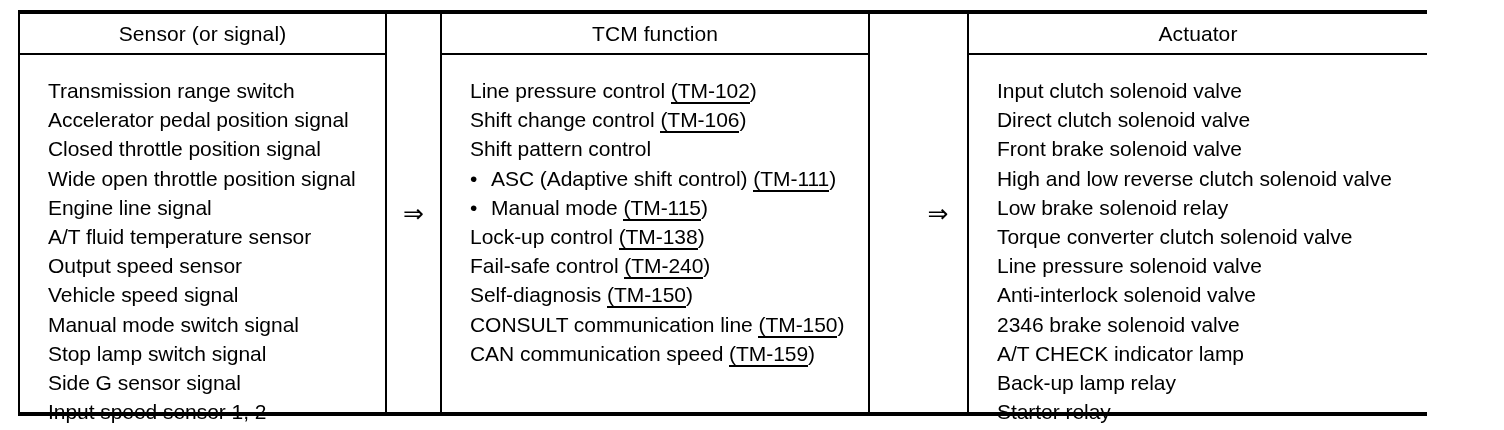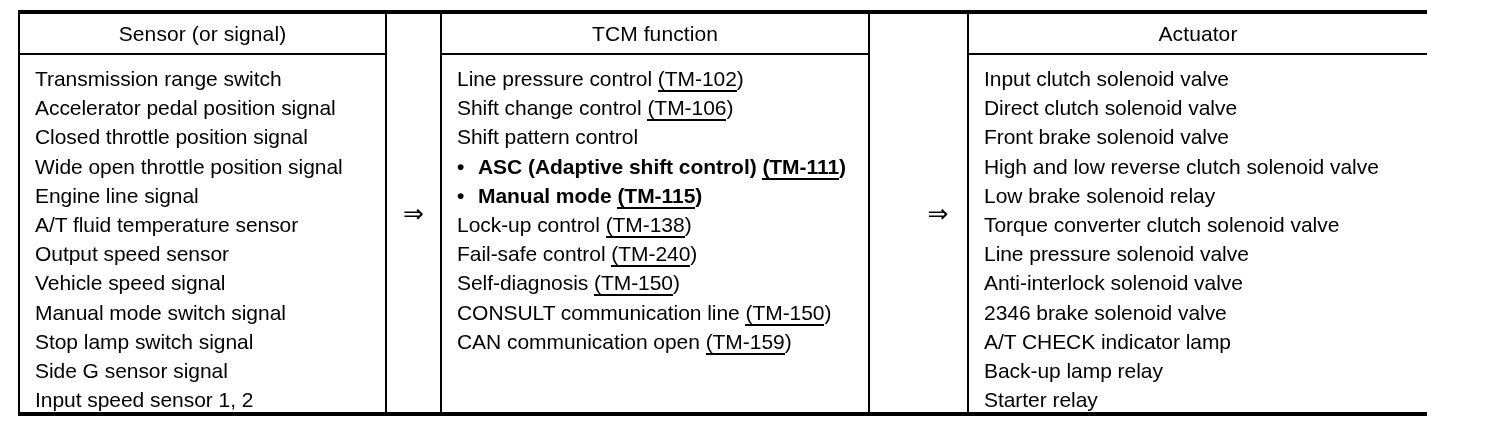--- a/index.html
+++ b/index.html
@@ -81,34 +81,34 @@
   .col-head .head-text {
     font-size: 21px;
     line-height: 1;
     letter-spacing: 0.1px;
     white-space: nowrap;
     text-align: center;
   }
 
   
   .col-body {
-    padding: 9px 0 0 15px;
+    padding: 9px 0 0 28px;
+    margin-top: 12px;
   }
   .col-body .row {
     font-size: 21px;
     line-height: 29.2px;
     white-space: nowrap;
     letter-spacing: -0.05px;
   }
 
   
   .col-body .row.bullet {
     padding-left: 11px;
     text-indent: -11px;
-    font-weight: bold;
   }
   .col-body .row.bullet .dot {
     display: inline-block;
     width: 11px;
     text-indent: 0;
   }
   .col-body .row.bullet .dot::before {
     content: "\2022";
   }
   .col-body .row.bullet .btxt {
@@ -180,21 +180,21 @@
     <div class="col-body" id="body-tcm">
         <div class="row"><span class="">Line pressure control </span><span class="xref"><span class="lnk">(TM-102</span>)</span></div>
         <div class="row"><span class="">Shift change control </span><span class="xref"><span class="lnk">(TM-106</span>)</span></div>
         <div class="row"><span class="">Shift pattern control</span></div>
         <div class="row bullet"><span class="dot"></span><span class="btxt">ASC (Adaptive shift control) </span><span class="xref"><span class="lnk">(TM-111</span>)</span></div>
         <div class="row bullet"><span class="dot"></span><span class="btxt">Manual mode </span><span class="xref"><span class="lnk">(TM-115</span>)</span></div>
         <div class="row"><span class="">Lock-up control </span><span class="xref"><span class="lnk">(TM-138</span>)</span></div>
         <div class="row"><span class="">Fail-safe control </span><span class="xref"><span class="lnk">(TM-240</span>)</span></div>
         <div class="row"><span class="">Self-diagnosis </span><span class="xref"><span class="lnk">(TM-150</span>)</span></div>
         <div class="row"><span class="">CONSULT communication line </span><span class="xref"><span class="lnk">(TM-150</span>)</span></div>
-        <div class="row"><span class="">CAN communication open </span><span class="xref"><span class="lnk">(TM-159</span>)</span></div>
+        <div class="row"><span class="">CAN communication speed </span><span class="xref"><span class="lnk">(TM-159</span>)</span></div>
       </div>
   </div>
 
   <div class="arrow-cell" id="arrow-2">
     <span>⇒</span>
   </div>
 
   <div class="col" id="col-actuator">
     <div class="col-head">
       <span class="head-text">Actuator</span>

